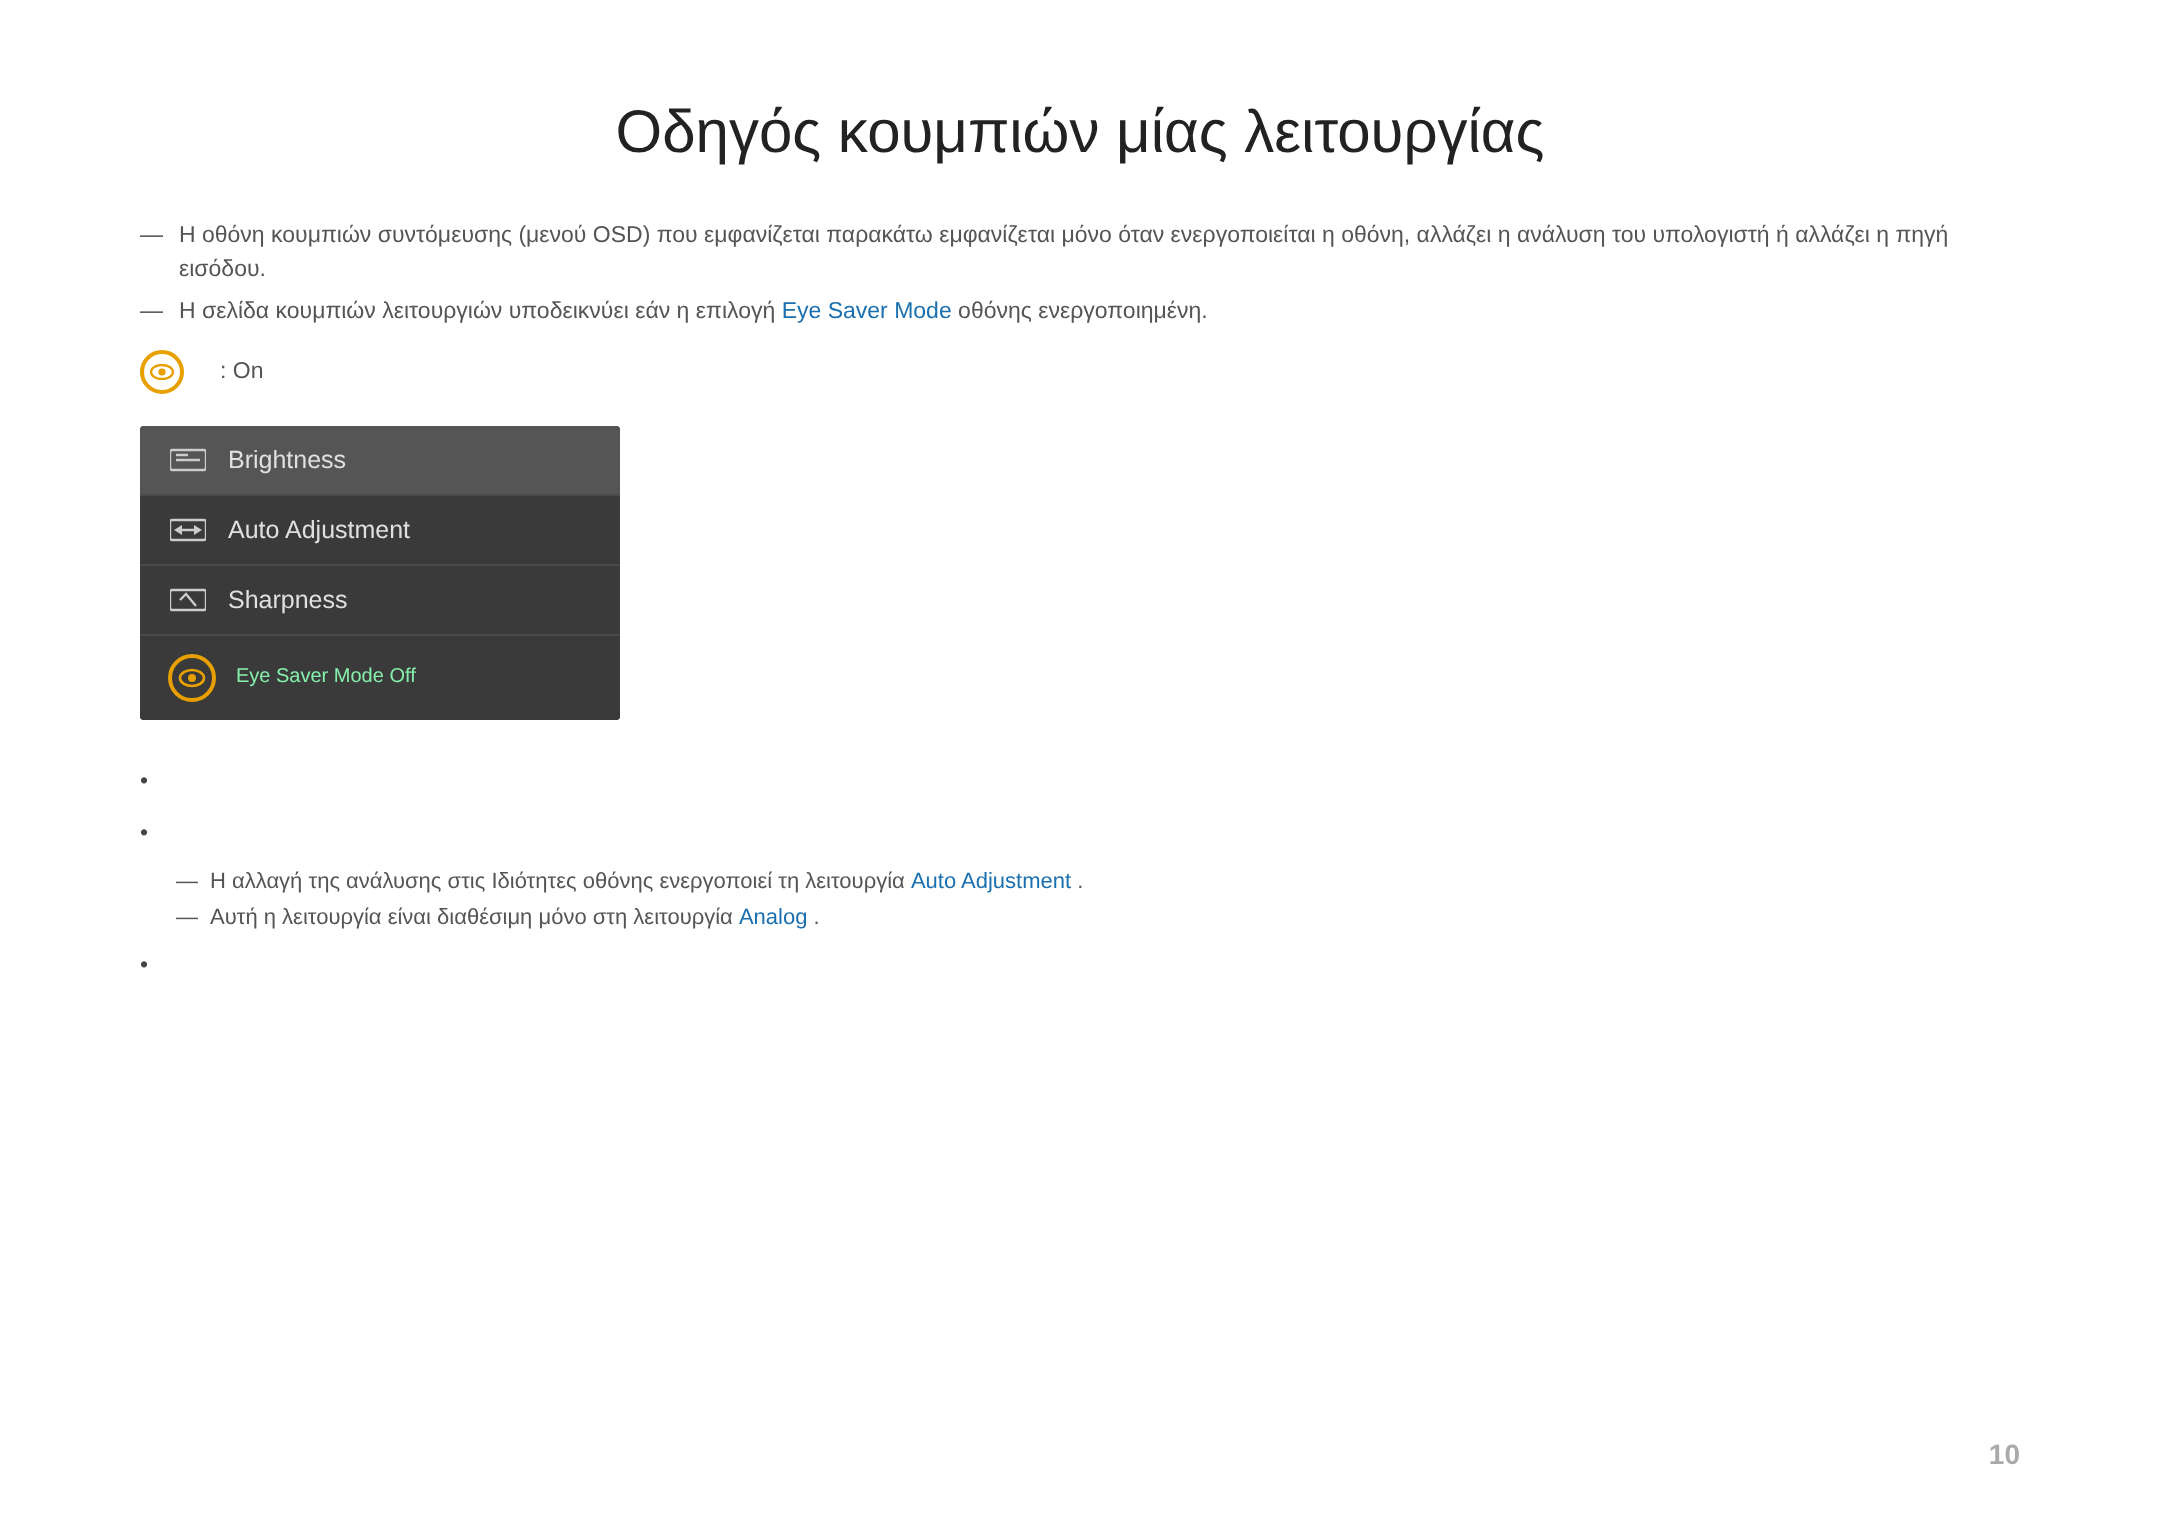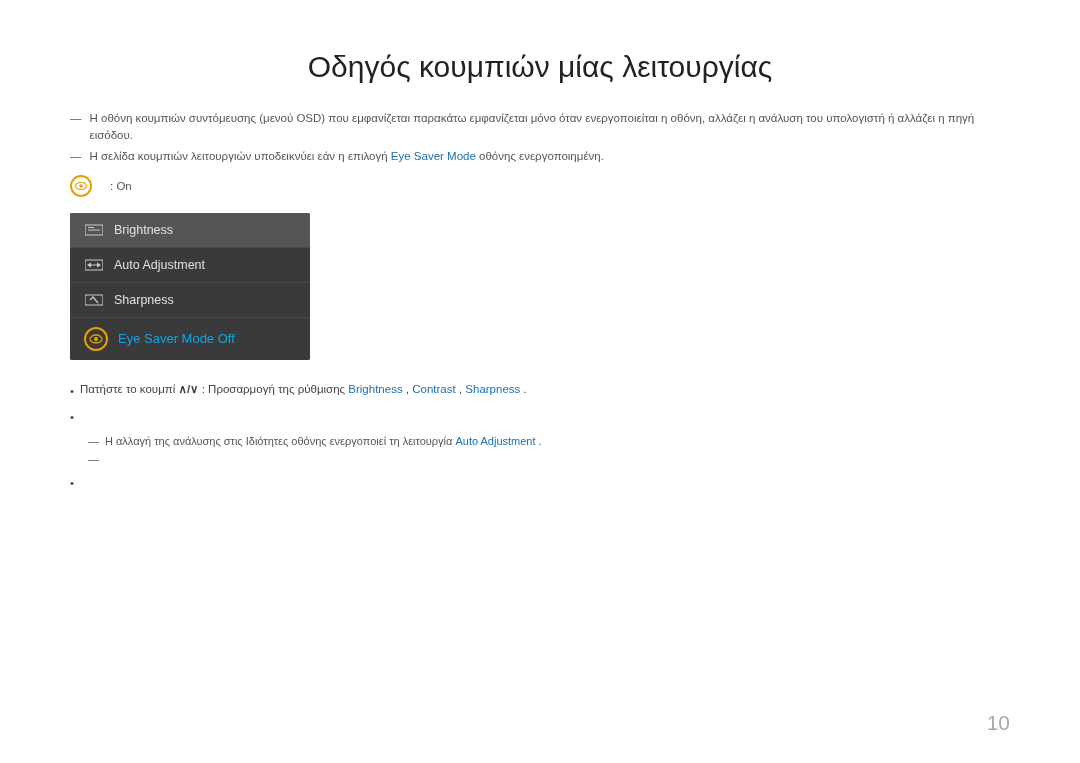--- a/index.html
+++ b/index.html
@@ -142,23 +142,23 @@
       color: #555;
       font-size: 11px;
       line-height: 1.5;
       margin-left: 18px;
       margin-bottom: 2px;
     }
     .page-number {
       position: absolute;
       bottom: 28px;
       right: 70px;
-      font-size: 21px;
+      font-size: 14px;
       color: #aaa;
-      font-weight: 400;
+      font-weight: 700;
     }
   </style>
 </head>
 <body>
 
 <div class="page-container">
 
   <h1 class="page-title">Οδηγός κουμπιών μίας λειτουργίας</h1>
 
   <div class="note-list">
@@ -214,63 +214,57 @@
     <div class="osd-item">
       <span class="osd-item-icon">
         <svg width="18" height="14" viewBox="0 0 18 14">
           <rect x="0" y="2" width="18" height="10" rx="1" fill="none" stroke="#ccc" stroke-width="1.2"></rect>
           <polyline points="5,7 8,4 13,10" stroke="#ccc" stroke-width="1.2" fill="none"></polyline>
         </svg>
       </span>
       <span>Sharpness</span>
     </div>
 
-    <div class="osd-eye-row" style="display:flex;align-items:center;gap:10px;padding:9px 14px;color:#0ea5e9;font-size:13px;background:#3a3a3a;">
+    <div class="osd-eye-row" style="display:flex;align-items:center;gap:10px;padding:9px 14px;color:#86efac;font-size:10px;background:#3a3a3a;">
       <span class="osd-eye-icon">
         <svg width="14" height="10" viewBox="0 0 14 10">
           <ellipse cx="7" cy="5" rx="6" ry="4" stroke="#e8a000" stroke-width="1.3" fill="none"></ellipse>
           <circle cx="7" cy="5" r="2" fill="#e8a000"></circle>
         </svg>
       </span>
       <span>Eye Saver Mode Off</span>
     </div>
   </div>
 
   <div class="bullet-section">
 
     <div class="bullet-item">
       <span class="bullet-dot">•</span>
-      <span>
-        <span>Πατήστε το κουμπί </span>
-        <strong>∧/∨</strong>
-        <span>: Προσαρμογή της ρύθμισης </span>
-        <span class="highlight-blue">Brightness</span>
-        <span>, </span>
-        <span class="highlight-blue">Contrast</span>
-        <span>, </span>
-        <span class="highlight-blue">Sharpness</span>
-        <span>.</span>
-      </span>
     </div>
 
     <div class="bullet-item">
       <span class="bullet-dot">•</span>
     </div>
 
     <div class="sub-note">
       <span>—</span>
       <span>
         <span>Η αλλαγή της ανάλυσης στις Ιδιότητες οθόνης ενεργοποιεί τη λειτουργία </span>
         <span class="highlight-blue">Auto Adjustment</span>
         <span>.</span>
       </span>
     </div>
 
     <div class="sub-note">
       <span>—</span>
+      <span>
+        <span>Αυτή η λειτουργία είναι διαθέσιμη μόνο στη λειτουργία </span>
+        <span class="highlight-blue">Analog</span>
+        <span>.</span>
+      </span>
     </div>
 
     <div class="bullet-item" style="margin-top:4px;">
       <span class="bullet-dot">•</span>
     </div>
   </div>
 </div>
 
 <div class="page-number">10</div>
 

